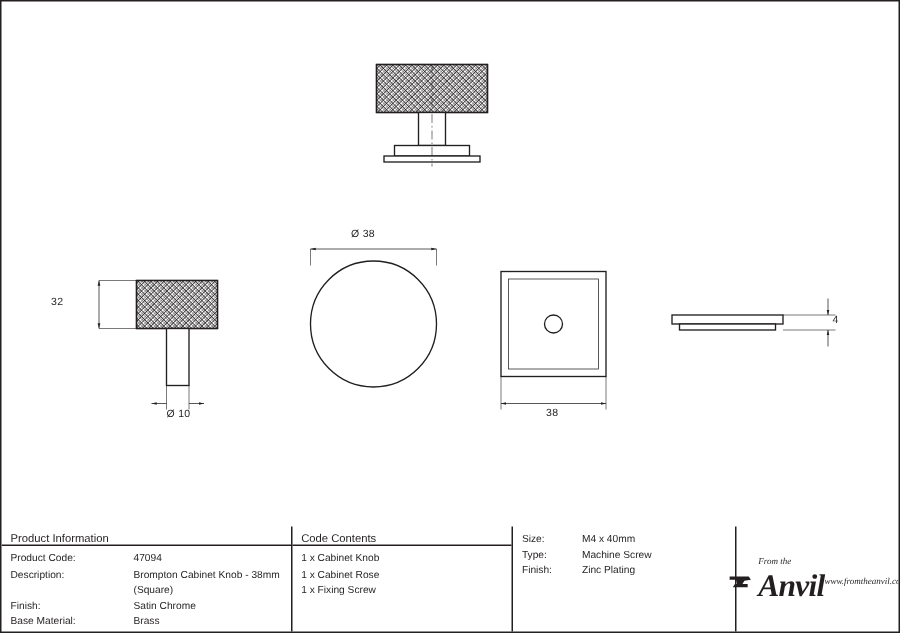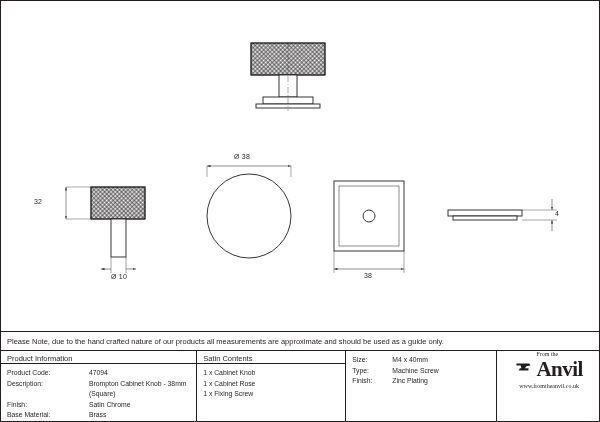--- a/index.html
+++ b/index.html
@@ -93,23 +93,25 @@
   #col-product { width: 208px; }
   #col-pack { width: 158px; }
   #col-fixing { width: 160px; }
   #col-logo { width: 110px; }
 
   
   #logo {
     width: 100%;
     height: 100%;
     display: flex;
-    flex-direction: column;
+    flex-direction: row;
     align-items: center;
+    justify-content: center;
     position: relative;
+    font-style: italic;
   }
   .logo-top {
     display: flex;
     align-items: center;
     justify-content: center;
     gap: 4px;
   }
   .logo-from {
     font-size: 6px;
     line-height: 7px;
@@ -207,23 +209,20 @@
       </g>
     </svg>
 
     <div class="dim-text" style="left:33px; top:197px;">32</div>
     <div class="dim-text" style="left:110px; top:272px;">Ø 10</div>
     <div class="dim-text" style="left:233px; top:152px;">Ø 38</div>
     <div class="dim-text" style="left:363px; top:271px;">38</div>
     <div class="dim-text" style="left:554px; top:209px;">4</div>
   </div>
 
-  <div id="note">
-    <span>Please Note, due to the hand crafted nature of our products all measurements are approximate and should be used as a guide only.</span>
-  </div>
 
   <div id="titleblock">
 
     <div class="tb-col" id="col-product">
       <div class="tb-head">Product Information</div>
       <div class="tb-body">
         <div class="row">
           <div class="k">Product Code:</div>
           <div class="v">47094</div>
         </div>
@@ -240,21 +239,21 @@
           <div class="v">Satin Chrome</div>
         </div>
         <div class="row">
           <div class="k">Base Material:</div>
           <div class="v">Brass</div>
         </div>
       </div>
     </div>
 
     <div class="tb-col col-pack" id="col-pack">
-      <div class="tb-head">Satin Contents</div>
+      <div class="tb-head">Code Contents</div>
       <div class="tb-body">
         <div class="row">
           <div class="v">1 x Cabinet Knob</div>
         </div>
         <div class="row">
           <div class="v">1 x Cabinet Rose</div>
         </div>
         <div class="row">
           <div class="v">1 x Fixing Screw</div>
         </div>

